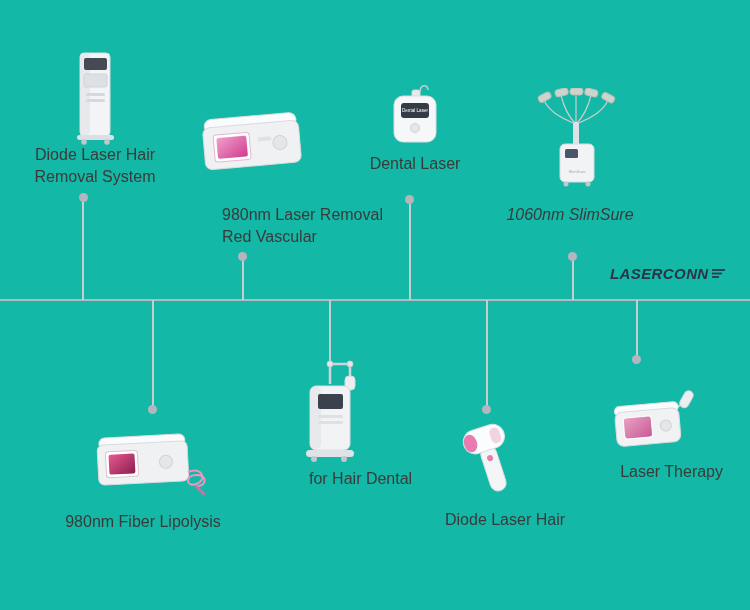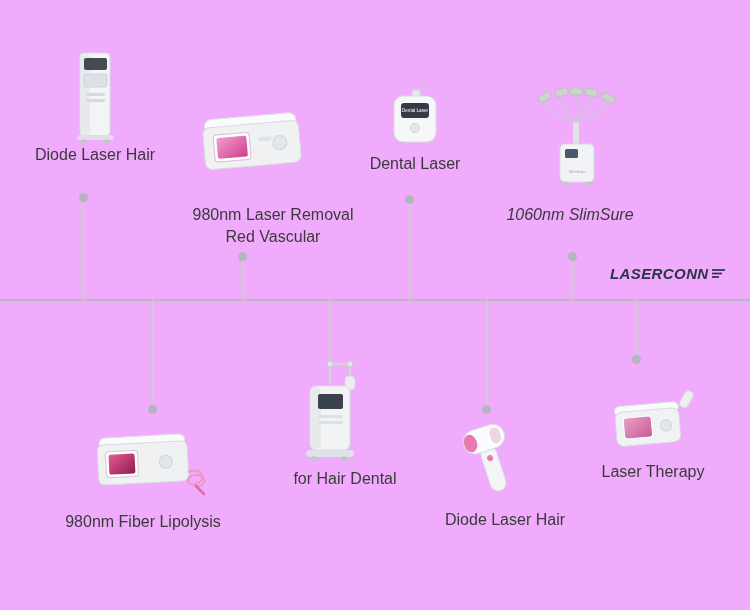--- a/index.html
+++ b/index.html
@@ -1,37 +1,37 @@
 <!DOCTYPE html>
 <html><head>
 <meta charset="utf-8">
 <style>
   * { margin:0; padding:0; box-sizing:border-box; }
   body { font-family:"Liberation Sans", sans-serif; background:#ffffff; }
   .stage {
-    position:relative; width:750px; height:610px; background:#f0abfc;
+    position:relative; width:750px; height:610px; background:#14b8a6;
     overflow:hidden; margin:0 auto;
   }
   .abs { position:absolute; }
   .timeline {
     position:absolute; left:0; top:299px; width:750px; height:2px;
     background:#b6bac0;
   }
   .connector {
     position:absolute; width:2px; background:#c9ccd0;
   }
   .dot {
     position:absolute; width:9px; height:9px; border-radius:50%;
     background:#b3b7bd;
   }
   .label {
     position:absolute; font-size:16px; line-height:22px; color:#3a3a3a;
   }
   .label.center { text-align:center; }
-  .label.left { text-align:center; }
+  .label.left { text-align:left;margin-left:44px; }
   .logo {
     position:absolute; left:610px; top:265px; display:flex;
     align-items:center; gap:3px;
   }
   .logo-text {
     font-size:15px; font-weight:bold; font-style:italic;
     color:#2a3347; letter-spacing:0.4px;
   }
   svg { display:block; }
 </style>
@@ -49,20 +49,21 @@
       <rect x="20" y="8" width="23" height="12" rx="2" fill="#454b54"></rect>
       <rect x="20" y="24" width="23" height="13" rx="2" fill="#dde1e6" stroke="#c9ced4" stroke-width="0.8"></rect>
       <rect x="22" y="43" width="19" height="3" rx="1.5" fill="#d5d9dd"></rect>
       <rect x="22" y="49" width="19" height="3" rx="1.5" fill="#d5d9dd"></rect>
       <rect x="13" y="85" width="37" height="5" rx="2.5" fill="#dcdfe3"></rect>
       <circle cx="20" cy="92" r="2.8" fill="#c3c7cc"></circle>
       <circle cx="43" cy="92" r="2.8" fill="#c3c7cc"></circle>
     </svg>
     <div class="label center" style="left:15px; top:144px; width:160px;">
       <div>Diode Laser Hair</div>
+      <div>Removal System</div>
     </div>
     <div class="connector" style="left:82px; top:197px; height:103px;"></div>
     <div class="dot" style="left:79px; top:193px;"></div>
   </div>
 
   <div>
     <svg class="abs" style="left:196px; top:100px;" width="112" height="80" viewBox="0 0 112 80">
       <defs>
         <linearGradient id="g-pink1" x1="0" y1="0" x2="1" y2="1">
           <stop offset="0" stop-color="#f29fce"></stop>
@@ -216,18 +217,18 @@
       </defs>
       <path d="M64 28 C 74 20, 78 18, 84 14" stroke="#cfd3d8" stroke-width="2" fill="none"></path>
       <rect x="78" y="4" width="9" height="18" rx="4.5" fill="#eceef1" stroke="#d5d9dd" transform="rotate(30 82 13)"></rect>
       <g transform="rotate(-5 45 42)">
         <rect x="12" y="18" width="64" height="10" rx="5" fill="#fafbfc" stroke="#dcdfe2"></rect>
         <rect x="12" y="24" width="64" height="34" rx="7" fill="#f0f2f4" stroke="#d8dbdf"></rect>
         <rect x="20" y="30" width="28" height="21" rx="3" fill="url(#g-pink3)" stroke="#ffffff"></rect>
         <circle cx="62" cy="41" r="5.5" fill="#e4e7ea" stroke="#cfd3d8"></circle>
       </g>
     </svg>
-    <div class="label center" style="left:583px; top:461px; width:140px;">
+    <div class="label center" style="left:583px; top:461px; width:140px;text-align:right;">
       <div>Laser Therapy</div>
     </div>
   </div>
 
 </div>
 
 </body></html>

